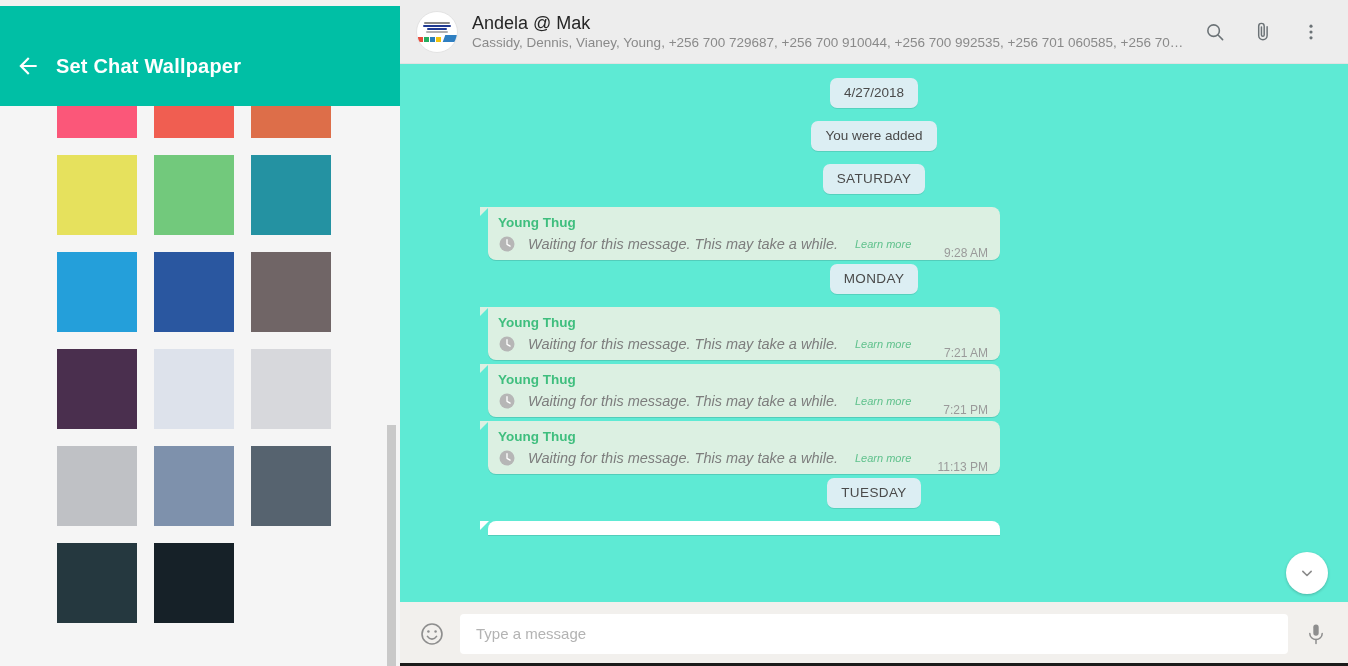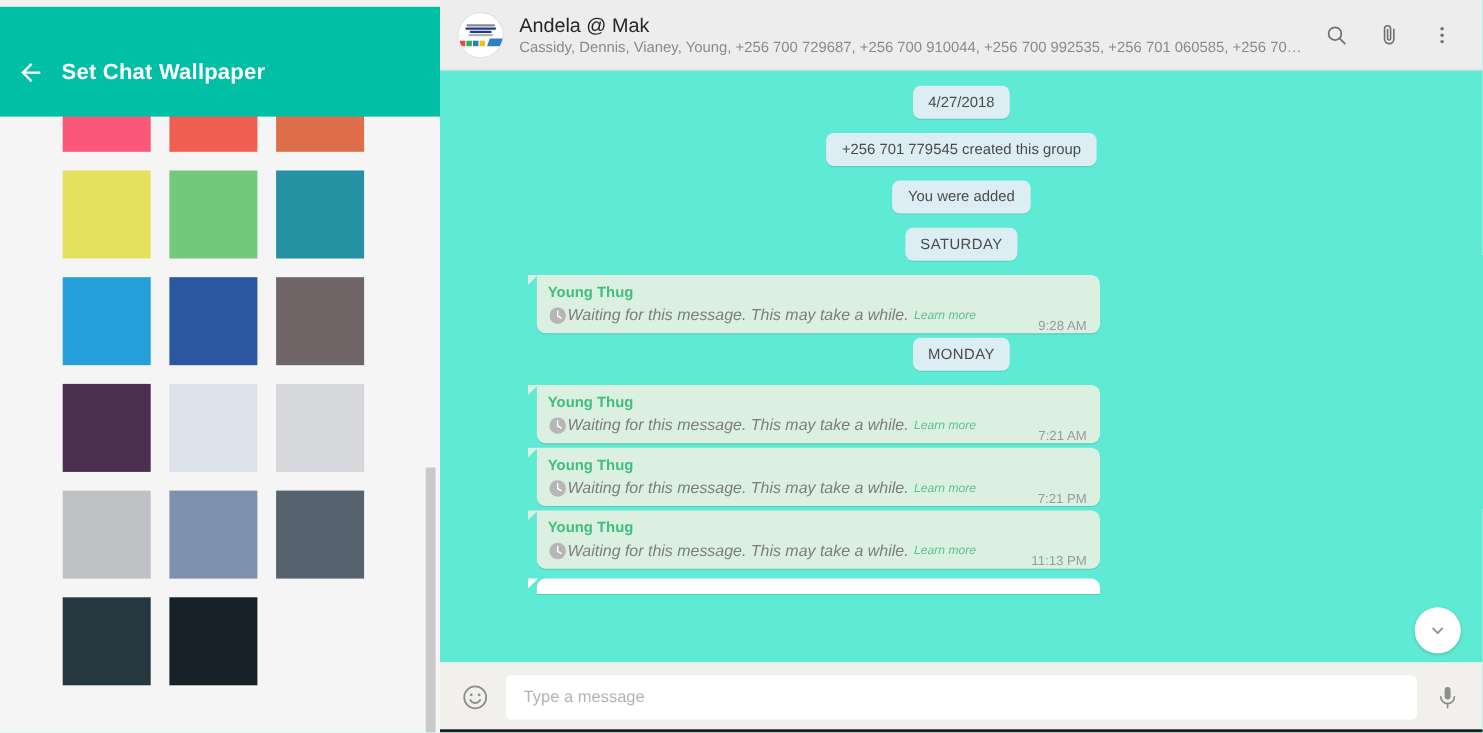--- a/index.html
+++ b/index.html
@@ -278,21 +278,21 @@
   .sender {
     color: #3fbe7e;
     font-size: 13.5px;
     font-weight: bold;
     line-height: 18px;
     margin-bottom: 2px;
   }
   .msg-line {
     display: flex;
     align-items: center;
-    gap: 0;
+    gap: 12px;
     position: relative;
   }
   .clock-icon {
     width: 18px; height: 18px;
     flex: 0 0 18px;
     display: block;
   }
   .msg-text {
     font-size: 14.5px;
     font-style: italic;
@@ -489,23 +489,20 @@
           </svg>
         </div>
       </div>
     </div>
 
     <div class="messages" id="messages">
         <div class="chip-row">
           <div class="chip">4/27/2018</div>
         </div>
         <div class="chip-row">
-          <div class="chip">+256 701 779545 created this group</div>
-        </div>
-        <div class="chip-row">
           <div class="chip">You were added</div>
         </div>
         <div class="chip-row">
           <div class="chip caps">SATURDAY</div>
         </div>
         <div class="msg-row">
           <div class="bubble">
             <div class="sender">Young Thug</div>
             <div class="msg-line">
               <svg class="clock-icon" viewBox="0 0 24 24">
@@ -556,20 +553,23 @@
               <svg class="clock-icon" viewBox="0 0 24 24">
                 <circle cx="12" cy="12" r="10" fill="#b6b6b6"></circle>
                 <path d="M12 6.3v6.1l4.1 2.4" fill="none" stroke="#ffffff" stroke-width="1.8" stroke-linecap="round" stroke-linejoin="round"></path>
               </svg>
               <span class="msg-text">Waiting for this message. This may take a while.</span>
               <span class="learn-more">Learn more</span>
               <span class="msg-time">11:13 PM</span>
             </div>
           </div>
         </div>
+        <div class="chip-row">
+          <div class="chip caps">TUESDAY</div>
+        </div>
         <div class="partial-bubble"></div>
       </div>
 
     <div class="scroll-fab">
       <svg width="20" height="20" viewBox="0 0 24 24">
         <path d="M7 10l5 5 5-5" fill="none" stroke="#8b8b8b" stroke-width="1.9" stroke-linecap="round" stroke-linejoin="round"></path>
       </svg>
     </div>
 
     <div class="composer">

